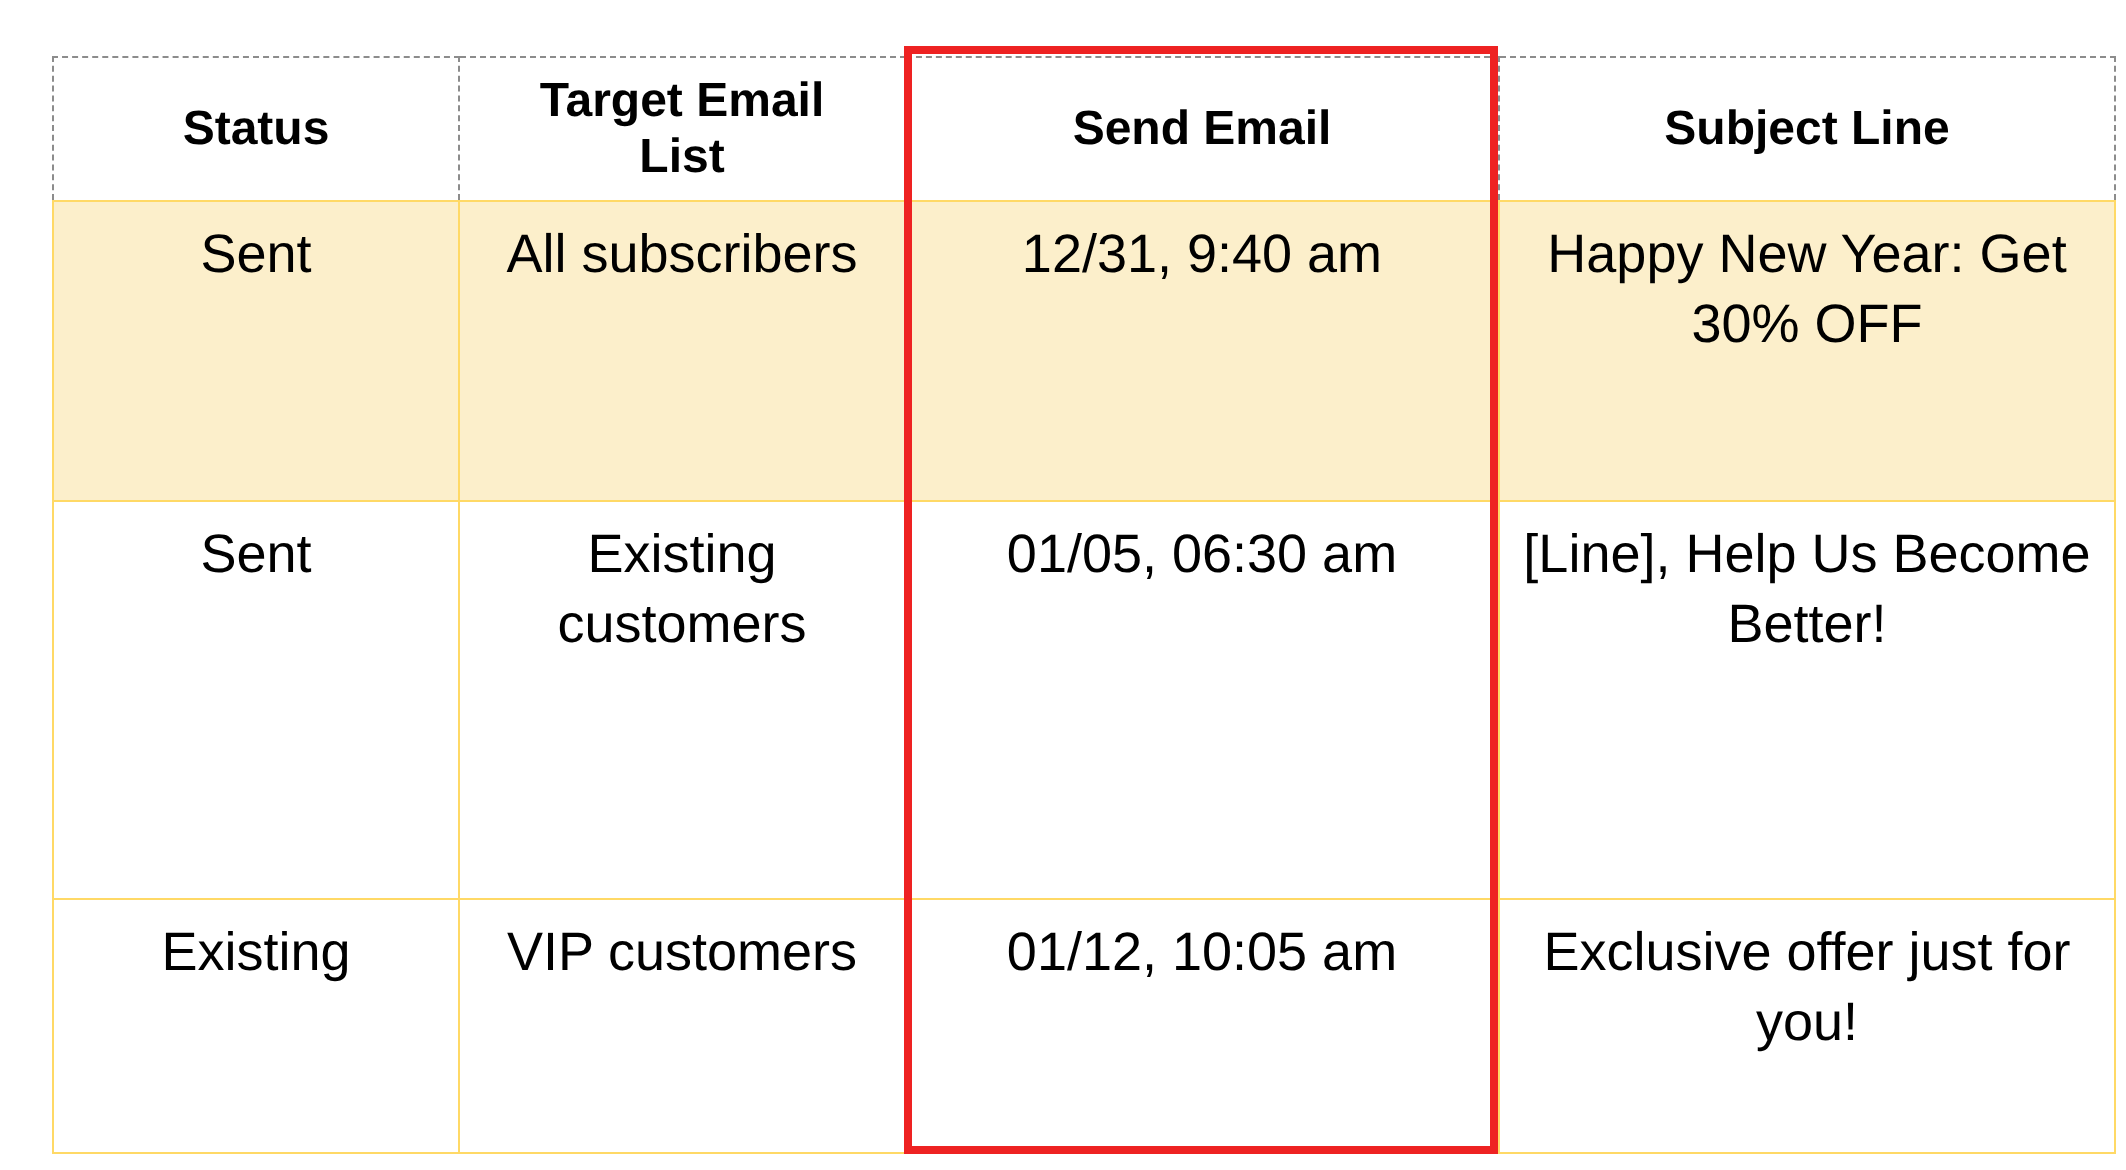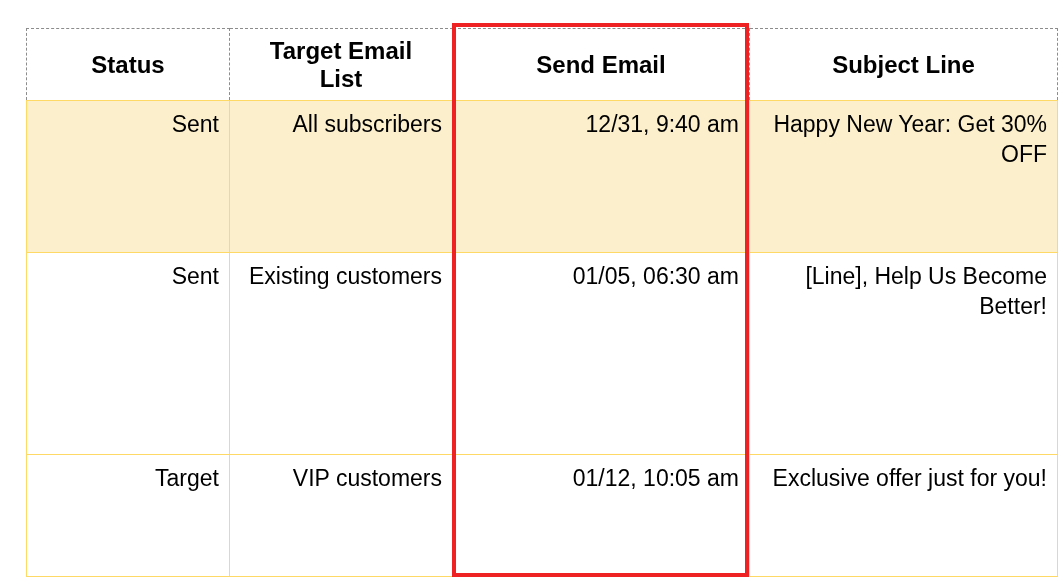--- a/index.html
+++ b/index.html
@@ -47,23 +47,23 @@
     line-height: 1.15;
     text-align: center;
     vertical-align: middle;
     padding: 2px 6px;
     color: #000000;
   }
 
   
   td.cell {
     border: 1px solid #ffd966;
-    font-size: 23px;
+    font-size: 27px;
     line-height: 1.3;
-    text-align: right;
+    text-align: center;
     vertical-align: top;
     padding: 9px 10px 16px 10px;
     color: #000000;
   }
 
   tr.row-shaded td.cell { background: #fcefcb; }
   tr.row-plain  td.cell { background: #ffffff; }
 
   tbody tr.r0 { height: 113px; }
   tbody tr.r1 { height: 150px; }
@@ -111,21 +111,21 @@
         <td class="cell">12/31, 9:40 am</td>
         <td class="cell">Happy New Year: Get 30% OFF</td>
       </tr>
       <tr class="row-plain r1">
         <td class="cell">Sent</td>
         <td class="cell">Existing customers</td>
         <td class="cell">01/05, 06:30 am</td>
         <td class="cell">[Line], Help Us Become Better!</td>
       </tr>
       <tr class="row-plain r3">
-        <td class="cell">Target</td>
+        <td class="cell">Existing</td>
         <td class="cell">VIP customers</td>
         <td class="cell">01/12, 10:05 am</td>
         <td class="cell">Exclusive offer just for you!</td>
       </tr>
     </tbody>
   </table>
 
   <div id="send-time-highlight"></div>
 
 </div>

